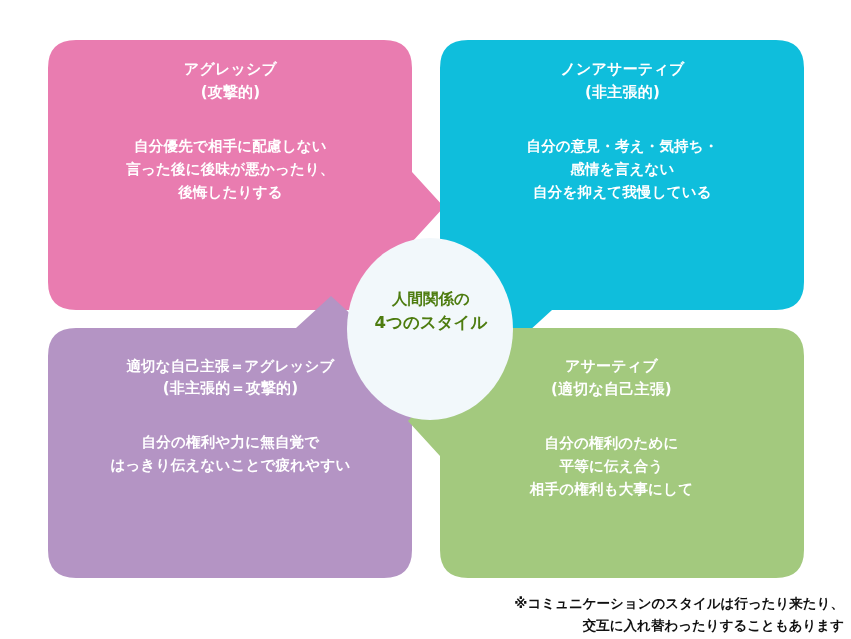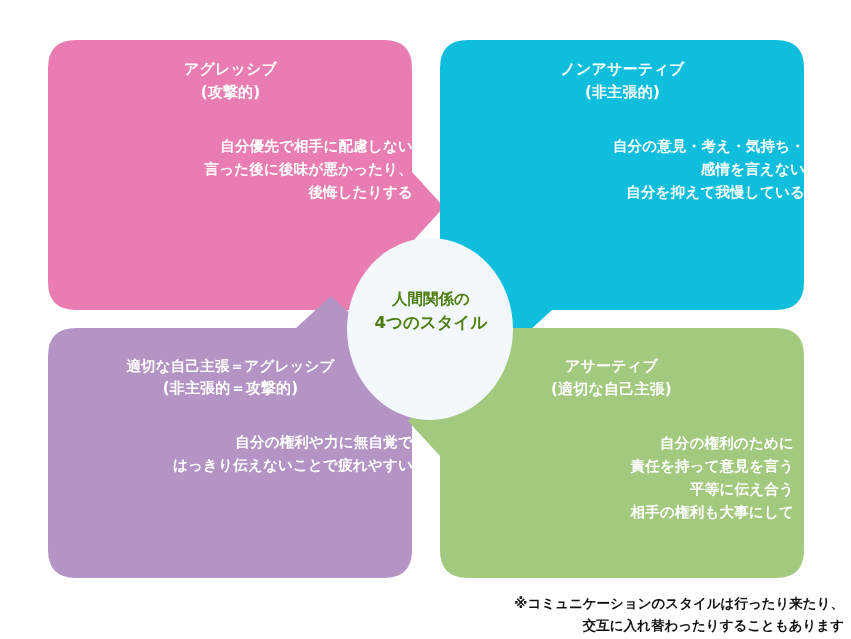--- a/index.html
+++ b/index.html
@@ -52,21 +52,21 @@
     font-size: 15px;
     font-weight: bold;
     line-height: 1.55;
     white-space: nowrap;
   }
   .panel-body {
     font-size: 14.5px;
     font-weight: bold;
     line-height: 1.6;
   }
-  .panel-body span { display: block; white-space: nowrap; text-align: right; }
+  .panel-body span { display: block; white-space: nowrap; }
 
   .gap-title { height: 30px; }
 
   
   #tx-aggressive  { left: 48px;  top: 58px;  width: 365px; }
   #tx-nonassert   { left: 440px; top: 58px;  width: 365px; }
   #tx-nonaggr     { left: 48px;  top: 355px; width: 365px; }
   #tx-assertive   { left: 429px; top: 355px; width: 365px; }
 
   #tx-nonaggr .panel-title { font-size: 14.5px; }
@@ -195,21 +195,20 @@
       <span>はっきり伝えないことで疲れやすい</span>
     </div>
   </div>
 
   <div class="panel-text" id="tx-assertive">
     <div class="panel-title">アサーティブ</div>
     <div class="panel-sub">(適切な自己主張)</div>
     <div class="gap-title"></div>
     <div class="panel-body">
       <span>自分の権利のために</span>
-      <span>責任を持って意見を言う</span>
       <span>平等に伝え合う</span>
       <span>相手の権利も大事にして</span>
     </div>
   </div>
 
   <div id="center-label">
     <span class="cl-1">人間関係の</span>
     <span class="cl-2">4つのスタイル</span>
   </div>
 

